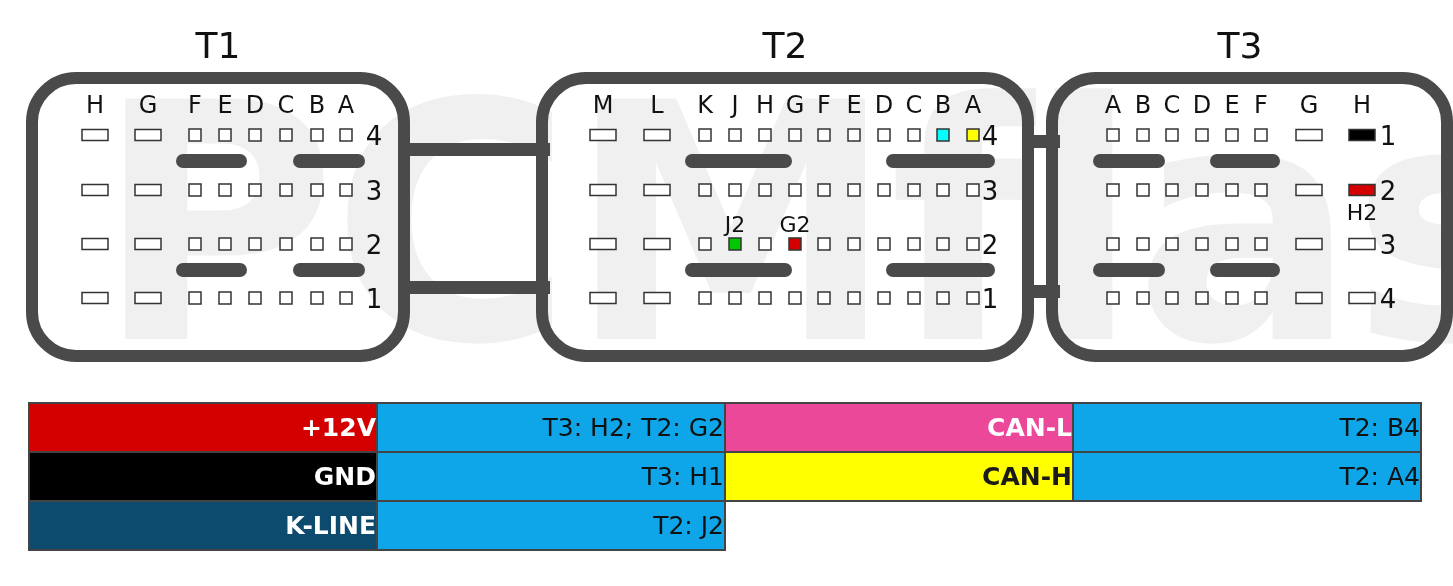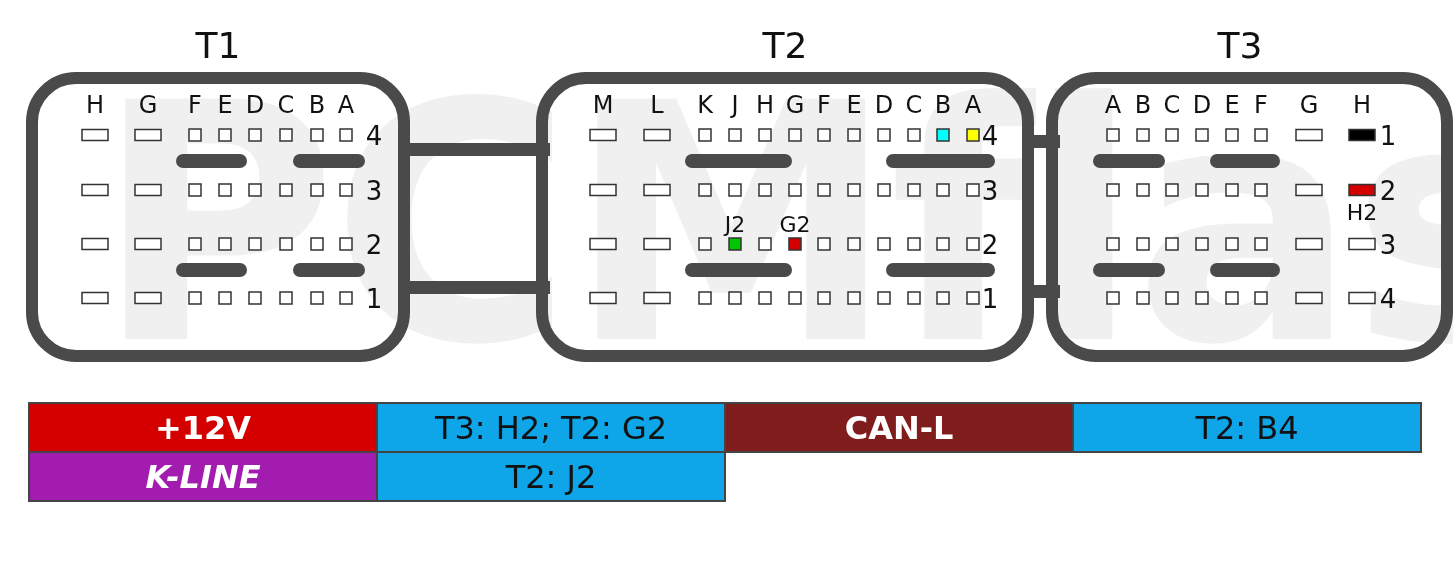--- a/index.html
+++ b/index.html
@@ -4,22 +4,22 @@
 <style>
   html, body { margin:0; padding:0; background:#ffffff; }
   body { width:1453px; height:586px; position:relative; overflow:hidden;
          font-family:"DejaVu Sans", sans-serif; color:#111; }
   #diagram { position:absolute; left:0; top:0; width:1453px; height:586px; }
   .watermark { position:absolute; left:95px; top:60px; font-family:"DejaVu Sans", sans-serif;
                font-weight:bold; font-size:330px; letter-spacing:-6px; color:#f0f0f0;
                line-height:1; white-space:nowrap; pointer-events:none; z-index:0; }
   svg { position:absolute; left:0; top:0; z-index:1; }
   .legend { position:absolute; left:28px; top:402px; border-collapse:collapse; z-index:2; }
-  .legend td { border:2px solid #444; height:47px; padding:0; text-align:center;
-               vertical-align:middle; font-size:32px; }
+  .legend td { border:2px solid #444; height:47px; padding:0; text-align:right;
+               vertical-align:middle; font-size:25px; }
   .legend td.sig { width:346px; font-weight:bold; color:#fff; }
   .legend td.loc { width:346px; background:#0ea5e9; color:#111; }
   .legend td.empty { border:none; background:transparent; }
 </style>
 </head>
 <body>
 
 <div class="watermark">PCMflash</div>
 
 <svg id="diagram" width="1453" height="586" viewBox="0 0 1453 586" xmlns="http://www.w3.org/2000/svg">
@@ -200,23 +200,29 @@
     <rect x="1296" y="292.5" width="26" height="11" fill="#ffffff" stroke="#333333" stroke-width="1.5"></rect>
     <rect x="1349" y="292.5" width="26" height="11" fill="#ffffff" stroke="#333333" stroke-width="1.5"></rect>
     <text x="1362" y="220" font-size="22" text-anchor="middle" font-family="DejaVu Sans, sans-serif" fill="#111">H2</text>
   </svg>
 
 <table class="legend">
   <tbody>
       <tr>
     <td class="sig" style="background: rgb(212, 0, 0); color: rgb(255, 255, 255);">+12V</td>
     <td class="loc">T3: H2; T2: G2</td>
-    <td class="sig" style="background: #7f1d1d; color: rgb(255, 255, 255);">CAN-L</td>
+    <td class="sig" style="background: #ec4899; color: rgb(255, 255, 255);">CAN-L</td>
     <td class="loc">T2: B4</td>
   </tr>
   <tr>
-    <td class="sig" style="background: #a21caf; color: rgb(255, 255, 255); font-style: italic;">K-LINE</td>
+    <td class="sig" style="background: rgb(0, 0, 0); color: rgb(255, 255, 255);">GND</td>
+    <td class="loc">T3: H1</td>
+    <td class="sig" style="background: rgb(255, 255, 0); color: rgb(26, 26, 26);">CAN-H</td>
+    <td class="loc">T2: A4</td>
+  </tr>
+  <tr>
+    <td class="sig" style="background: #0c4a6e; color: rgb(255, 255, 255);">K-LINE</td>
     <td class="loc">T2: J2</td>
     <td class="empty"></td>
     <td class="empty"></td>
   </tr>
 </tbody>
   </table>
 
 </body></html>

